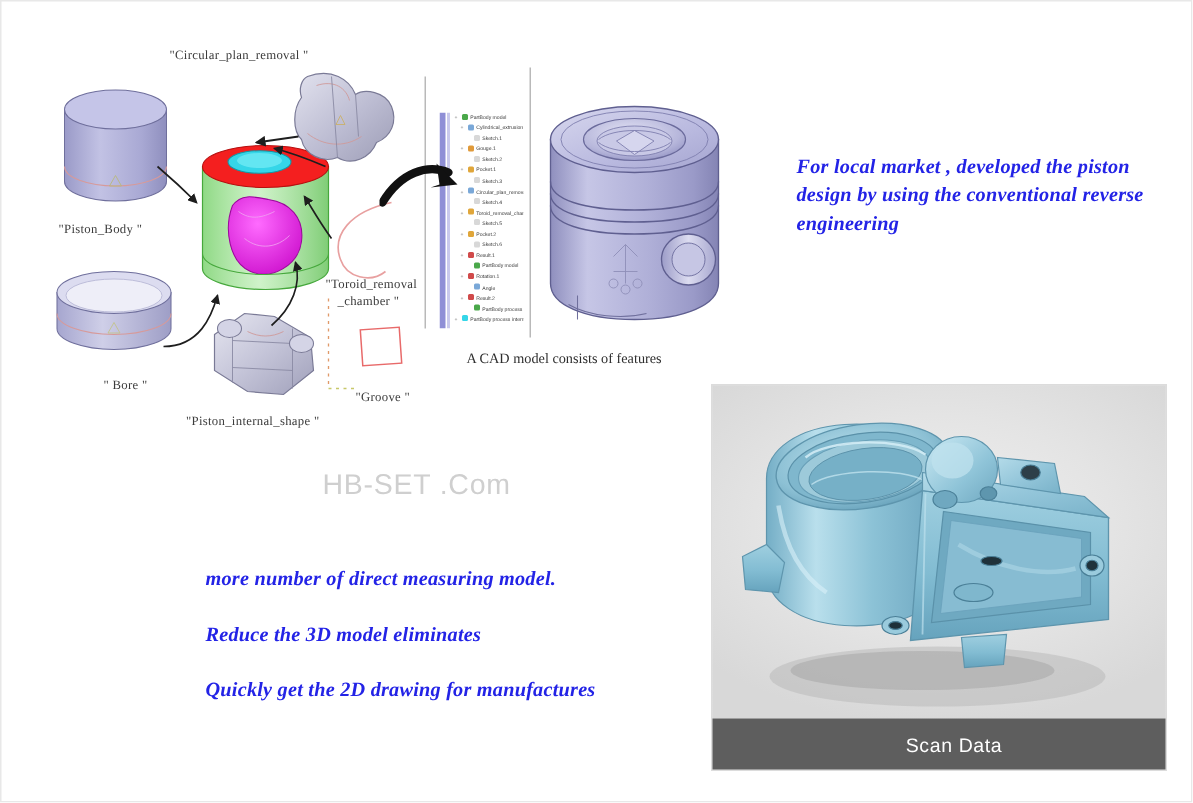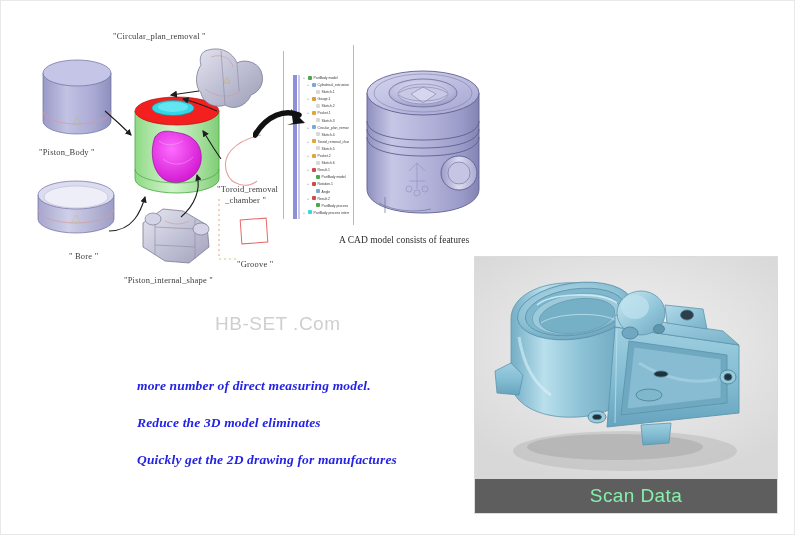--- a/index.html
+++ b/index.html
@@ -50,22 +50,22 @@
 
   
   .scan-card{
     background:#e6e6e6;
     box-shadow:0 0 0 1px #dcdcdc;
   }
   .scan-stage{position:absolute;left:0;top:0;right:0;bottom:34px;overflow:hidden;
     background:radial-gradient(ellipse 70% 60% at 50% 42%, #f0f0f0 0%, #e4e4e4 55%, #d8d8d8 100%);}
   .scan-caption{
     position:absolute;left:0;right:0;bottom:0;height:34px;
-    background:#5e5e5e;color:#86efac;
-    font-family:"Liberation Sans", sans-serif;font-size:19px;
+    background:#5e5e5e;color:#ffffff;
+    font-family:"Liberation Sans", sans-serif;font-size:13px;
     display:flex;align-items:center;justify-content:center;letter-spacing:.4px;padding-left:20px;
   }
 </style>
 </head>
 <body>
 
 <div id="page">
 
   <div class="abs" style="left:20px;top:18px;width:270px;height:280px;">
 
@@ -287,22 +287,27 @@
 
     <g stroke="#8f8fb8" stroke-width="0.6" fill="none">
       <path d="M50 108 L58 100 L66 108"></path>
       <path d="M58 100 L58 126"></path>
       <path d="M50 118 L66 118"></path>
       <circle cx="50" cy="126" r="3"></circle>
       <circle cx="58" cy="130" r="3"></circle>
       <circle cx="66" cy="126" r="3"></circle>
     </g>
   </svg>
-  <div class="abs caption-serif" style="left:338px;top:234px;">A CAD model consists of features</div>
-
+  <div class="abs caption-serif" style="left:310px;top:234px;">A CAD model consists of features</div>
+
+  <div class="abs blue-text" style="left:530px;top:100px;width:262px;">
+    <div>For local market , developed the piston</div>
+    <div>design by using the conventional reverse</div>
+    <div>engineering</div>
+  </div>
 
   <div class="abs watermark" style="left:192px;top:312px;">HB-SET .Com</div>
 
   <div class="abs blue-text" style="left:136px;top:375px;width:320px;">
     <div>more number of direct measuring model.</div>
     <div style="height:18px;"></div>
     <div>Reduce the 3D model eliminates</div>
     <div style="height:18px;"></div>
     <div>Quickly get the 2D drawing for manufactures</div>
   </div>

